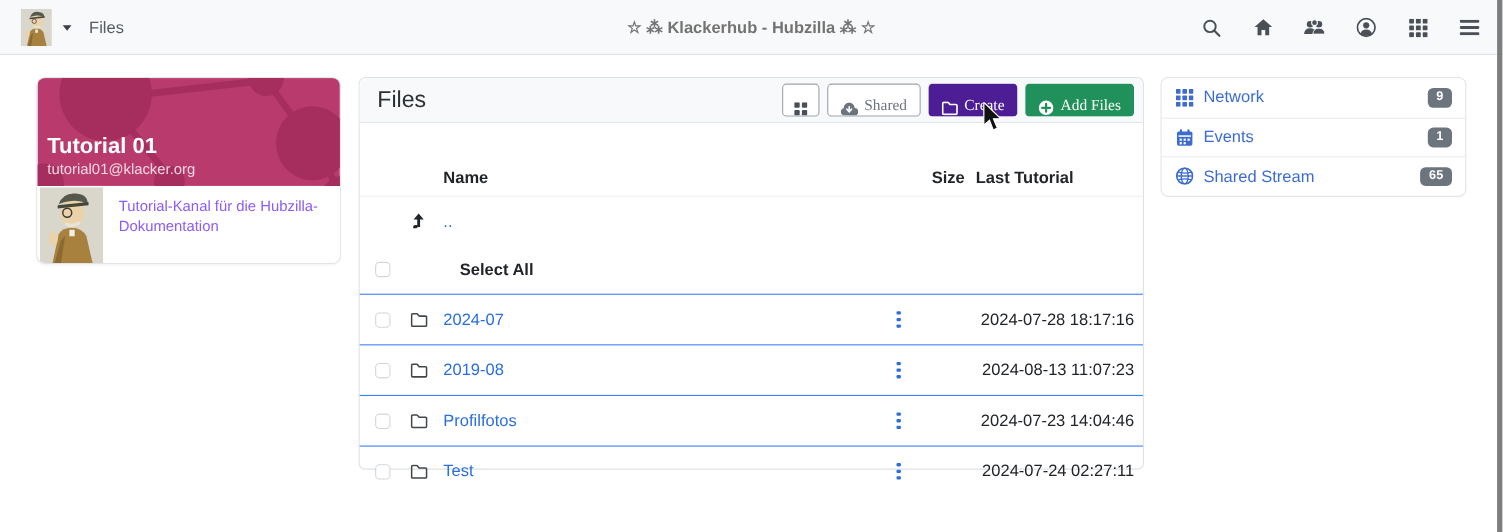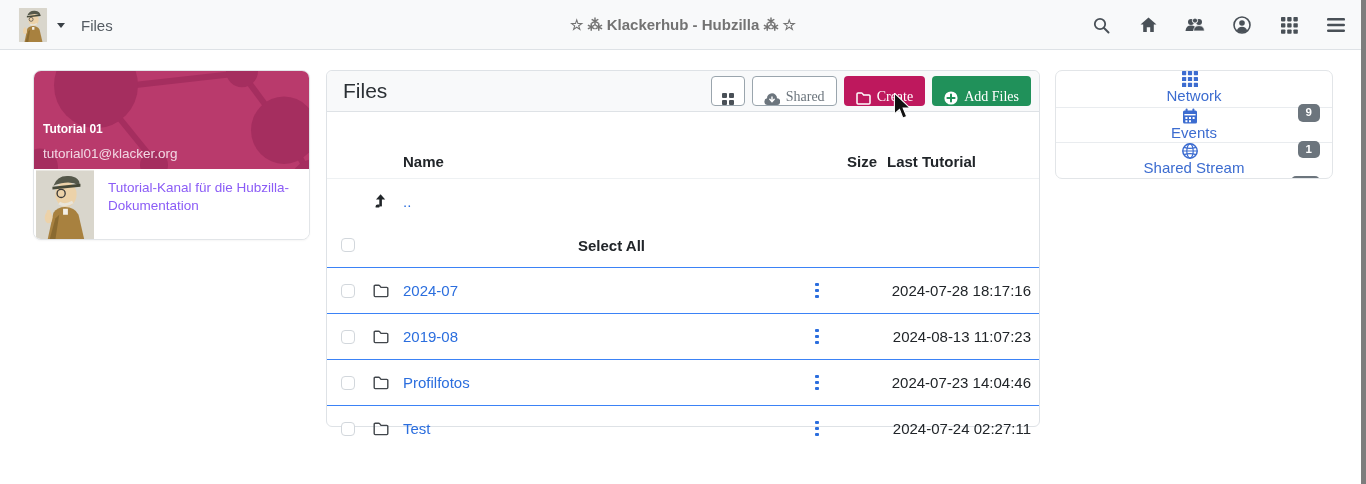--- a/index.html
+++ b/index.html
@@ -14,35 +14,35 @@
   .nav-app-label { margin-left:16px; font-size:15px; color:#545b62; }
   .nav-title { position:absolute; left:0; right:0; top:0; height:50px; display:flex; align-items:center; justify-content:center; font-size:15px; font-weight:700; color:#737373; pointer-events:none; }
   .nav-right { position:absolute; right:14px; top:0; height:50px; display:flex; align-items:center; gap:15px; }
   .nav-icon { width:32px; height:32px; display:flex; align-items:center; justify-content:center; color:#495057; cursor:pointer; }
   .nav-icon svg { display:block; }
 
   
   .channel-card { position:absolute; left:33px; top:70px; width:277px; height:170px; border:1px solid #e2e5e8; border-radius:8px; overflow:hidden; background:#fff; box-shadow:0 1px 2px rgba(0,0,0,.04); }
   .channel-banner { position:relative; width:100%; height:98px; }
   .channel-banner svg.bannerart { position:absolute; inset:0; width:100%; height:100%; }
-  .channel-name { position:absolute; left:9px; top:51px; font-size:12px; font-weight:700; color:#fff; }
+  .channel-name { position:absolute; left:9px; top:51px; font-size:20px; font-weight:700; color:#fff; }
   .channel-addr { position:absolute; left:9px; top:75px; font-size:13.5px; color:#f2d8e4; }
   .channel-body { display:flex; height:72px; background:#fff; }
   .channel-avatar { width:58px; height:70px; margin:1px 0 0 2px; flex:0 0 auto; }
   .channel-desc { padding:10px 8px 0 14px; font-size:13.5px; color:#8b5cf6; line-height:1.35; }
 
   
   .files-card { position:absolute; left:326px; top:70px; width:714px; height:357px; border:1px solid #dee2e6; border-radius:6px; background:#fff; }
   .files-header { height:41px; background:#f8f9fa; border-bottom:1px solid #dee2e6; border-radius:6px 6px 0 0; display:flex; align-items:center; padding:0 8px 0 16px; }
   .files-title { font-size:21px; color:#2b3035; }
   .btns { margin-left:auto; display:flex; gap:7px; }
   .btn { height:30px; border-radius:4px; display:flex; align-items:flex-end; gap:6px; font-size:14px; padding:0 11px; cursor:pointer; border:1px solid transparent; background:#fff; font-family:Liberation Serif, serif; }
   .btn-outline { border-color:#9aa5ad; color:#6c757d; }
   .btn-square { padding:0 10px; }
-  .btn-primary { background:#be185d; color:#fff; }
+  .btn-primary { background:#4c1d95; color:#fff; }
   .btn-success { background:#20915a; color:#fff; }
   .btn svg { display:block; }
 
   .t-row { display:flex; align-items:center; padding-right:8px; }
   .t-head { height:34px; border-bottom:1px solid #eef1f3; font-weight:700; font-size:15px; color:#212529;margin-top:33px; }
   .row-up { height:44px; }
   .row-select { height:44px; }
   .file-row { height:46px; border-top:1px solid #3b82f6; }
   .c-check { width:46px; padding-left:14px; display:flex; align-items:center; }
   .c-icon { width:30px; display:flex; align-items:center; }
@@ -53,21 +53,21 @@
   .t-head .c-mod { padding-left:10px; }
   .file-row .c-mod, .c-mod.right { text-align:right; }
   .link { color:#2b6ede; text-decoration:none; cursor:pointer; }
   .checkbox { width:14px; height:14px; border:1px solid #d2d7dc; border-radius:4px; background:#fff; cursor:pointer; }
   .select-all-label { margin-left:15px; font-weight:700; font-size:15px; color:#212529; }
   .kebab { cursor:pointer; display:flex; flex-direction:column; gap:2.5px; }
   .kebab i { width:3.5px; height:3.5px; background:#2b6ede; border-radius:1px; display:block; }
 
   
   .side-card { position:absolute; left:1055px; top:70px; width:278px; border:1px solid #e2e5e8; border-radius:7px; background:#fff; overflow:hidden; }
-  .side-item { height:35.6px; display:flex; align-items:center; padding:0 12px; cursor:pointer;flex-direction:column; }
+  .side-item { height:35.6px; display:flex; align-items:center; padding:0 12px; cursor:pointer; }
   .side-item + .side-item { border-top:1px solid #e9ecef; }
   .side-item .s-icon { width:17px; height:17px; margin-right:9px; display:flex; align-items:center; justify-content:center; color:#3c6cd0; }
   .side-item .s-label { font-size:15px; color:#3c6cd0; }
   .badge { margin-left:auto; background:#6c757d; color:#fff; font-size:11.5px; font-weight:700; padding:3px 8px; border-radius:5px; line-height:1; }
 
   
   .scrollbar { position:absolute; right:0; top:0; bottom:0; width:5px; background:#7d7d7d; }
   .cursor { position:absolute; left:893px; top:93px; width:19px; height:27px; pointer-events:none; z-index:50; }
 </style>
 </head>
@@ -249,21 +249,21 @@
         </div>
       <div class="c-kebab"></div>
       <div class="c-size"></div>
       <div class="c-mod"></div>
     </div>
 
     <div class="t-row row-select">
       <div class="c-check">
           <span class="checkbox"></span>
         </div>
-      <div class="c-name" style="margin-left:30px;justify-content:center;">
+      <div class="c-name" style="margin-left:30px;">
           <span class="select-all-label">Select All</span>
         </div>
       <div class="c-kebab"></div>
       <div class="c-size"></div>
       <div class="c-mod"></div>
     </div>
 
     <div class="t-row file-row">
       <div class="c-check">
           <span class="checkbox"></span>

